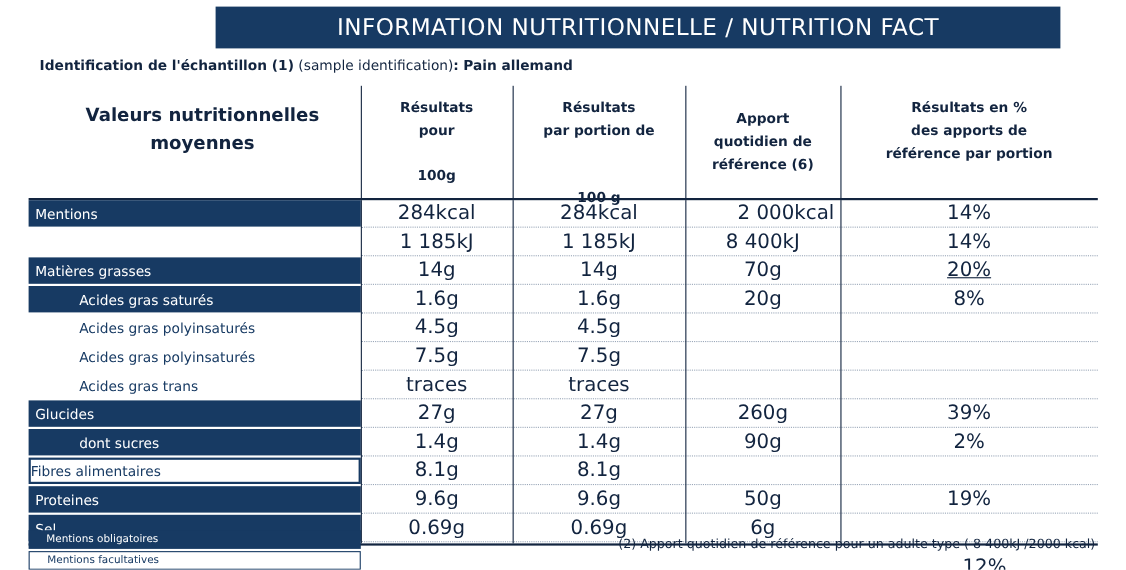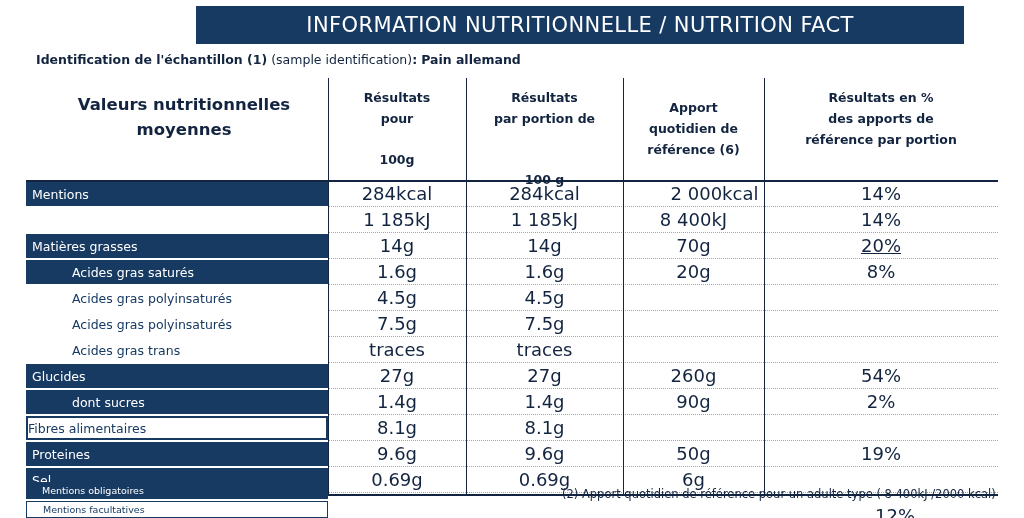--- a/index.html
+++ b/index.html
@@ -304,21 +304,21 @@
           <div class="cell" style="left: 738px; width: 234px;"></div>
           <div class="dashed" style="left: 302px; width: 670px; top: 24px;"></div>
         </div>
         <div class="row">
           <div class="label-box filled">
             <span>Glucides</span>
           </div>
           <div class="cell" style="left: 302px; width: 138px;">27g</div>
           <div class="cell" style="left: 440px; width: 157px;">27g</div>
           <div class="cell" style="left: 597px; width: 141px;">260g</div>
-          <div class="cell" style="left: 738px; width: 234px;">54%</div>
+          <div class="cell" style="left: 738px; width: 234px;">39%</div>
           <div class="dashed" style="left: 302px; width: 670px; top: 24px;"></div>
         </div>
         <div class="row">
           <div class="label-box filled indent">
             <span>dont sucres</span>
           </div>
           <div class="cell" style="left: 302px; width: 138px;">1.4g</div>
           <div class="cell" style="left: 440px; width: 157px;">1.4g</div>
           <div class="cell" style="left: 597px; width: 141px;">90g</div>
           <div class="cell" style="left: 738px; width: 234px;">2%</div>

